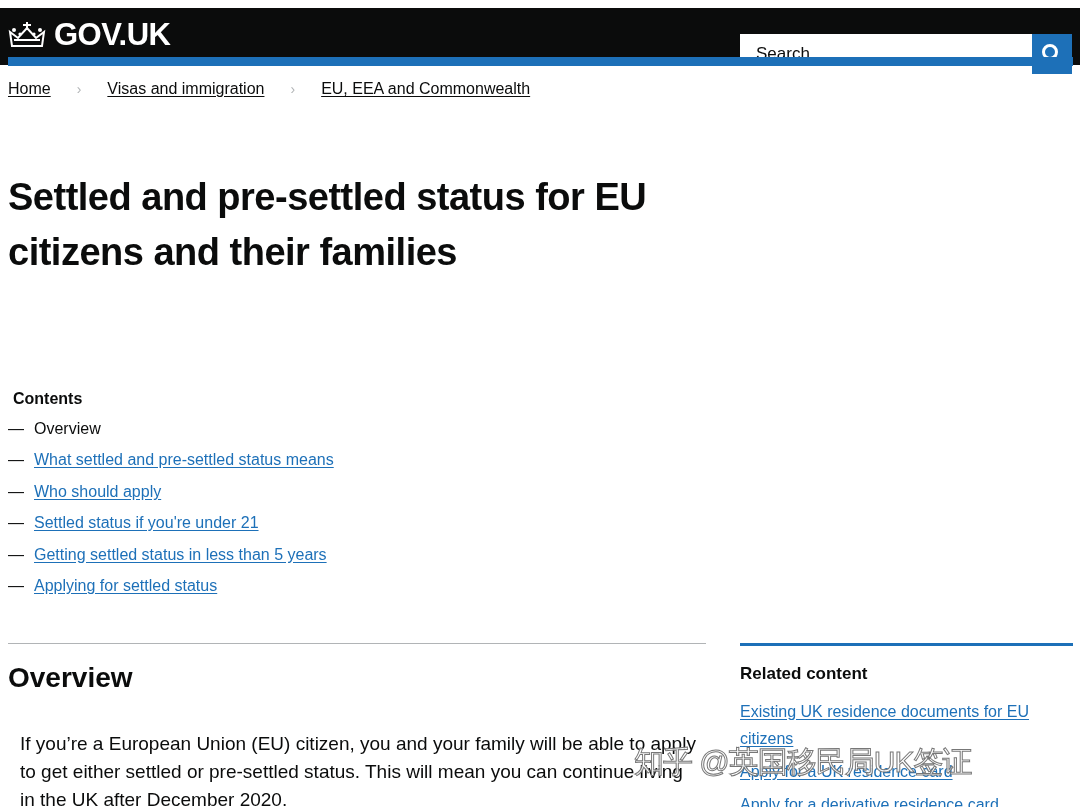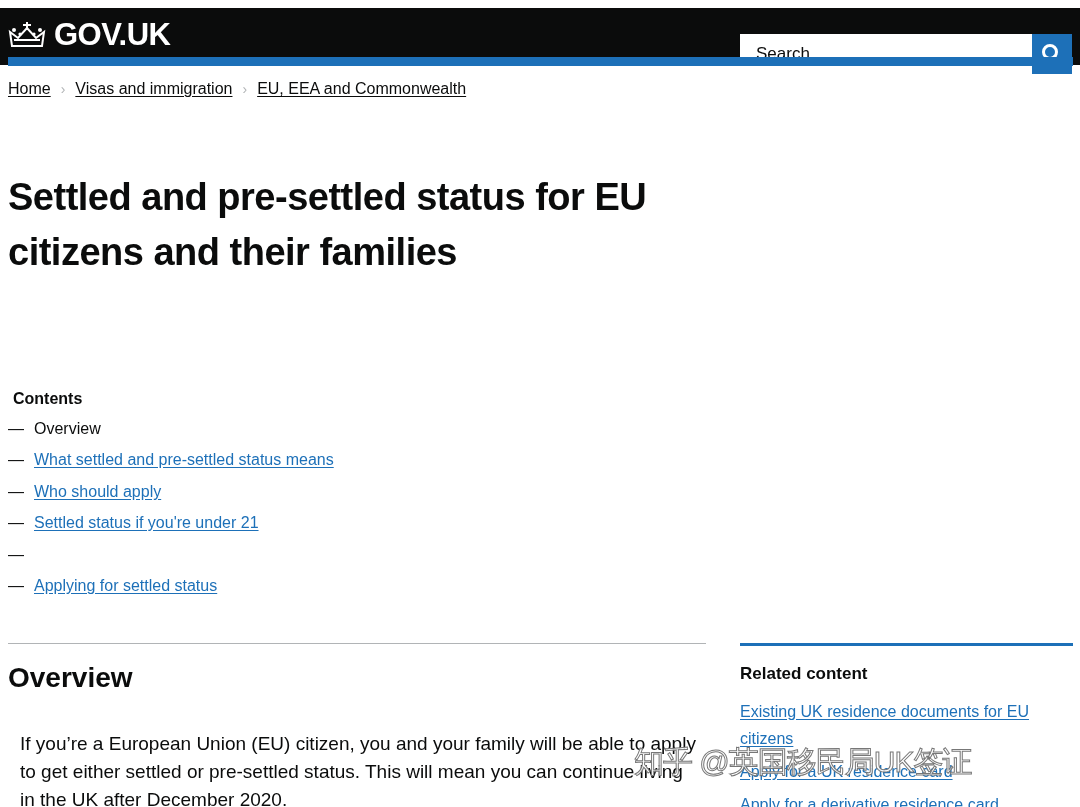--- a/index.html
+++ b/index.html
@@ -33,20 +33,21 @@
       padding: 0 16px; height: 40px; box-sizing: border-box;
     }
     .search-input::placeholder { color: #0b0c0c; }
     .search-button {
       width: 40px; height: 40px; background: #1d70b8; border: none;
       display: flex; align-items: center; justify-content: center; cursor: pointer;
     }
     .breadcrumb {
       position: absolute; left: 8px; top: 80px; display: flex; align-items: center;
       font-size: 16px;
+      gap: 16px;
     }
     .breadcrumb a { color: #0b0c0c; }
     .crumb-sep { color: #b1b4b6; margin: 0 10px; font-size: 14px; }
     .page-title {
       position: absolute; left: 8px; top: 170px; width: 640px; margin: 0;
       font-size: 38px; line-height: 55px; font-weight: bold; letter-spacing: -0.5px;
     }
     .contents {
       position: absolute; left: 8px; top: 390px; width: 500px;
     }
@@ -136,20 +137,21 @@
     <li>
       <span class="dash">—</span>
       <a>Who should apply</a>
     </li>
     <li>
       <span class="dash">—</span>
       <a>Settled status if you're under 21</a>
     </li>
     <li>
       <span class="dash">—</span>
+      <a>Getting settled status in less than 5 years</a>
     </li>
     <li>
       <span class="dash">—</span>
       <a>Applying for settled status</a>
     </li>
   </ul>
 </nav>
 
 <div class="divider"></div>
 

